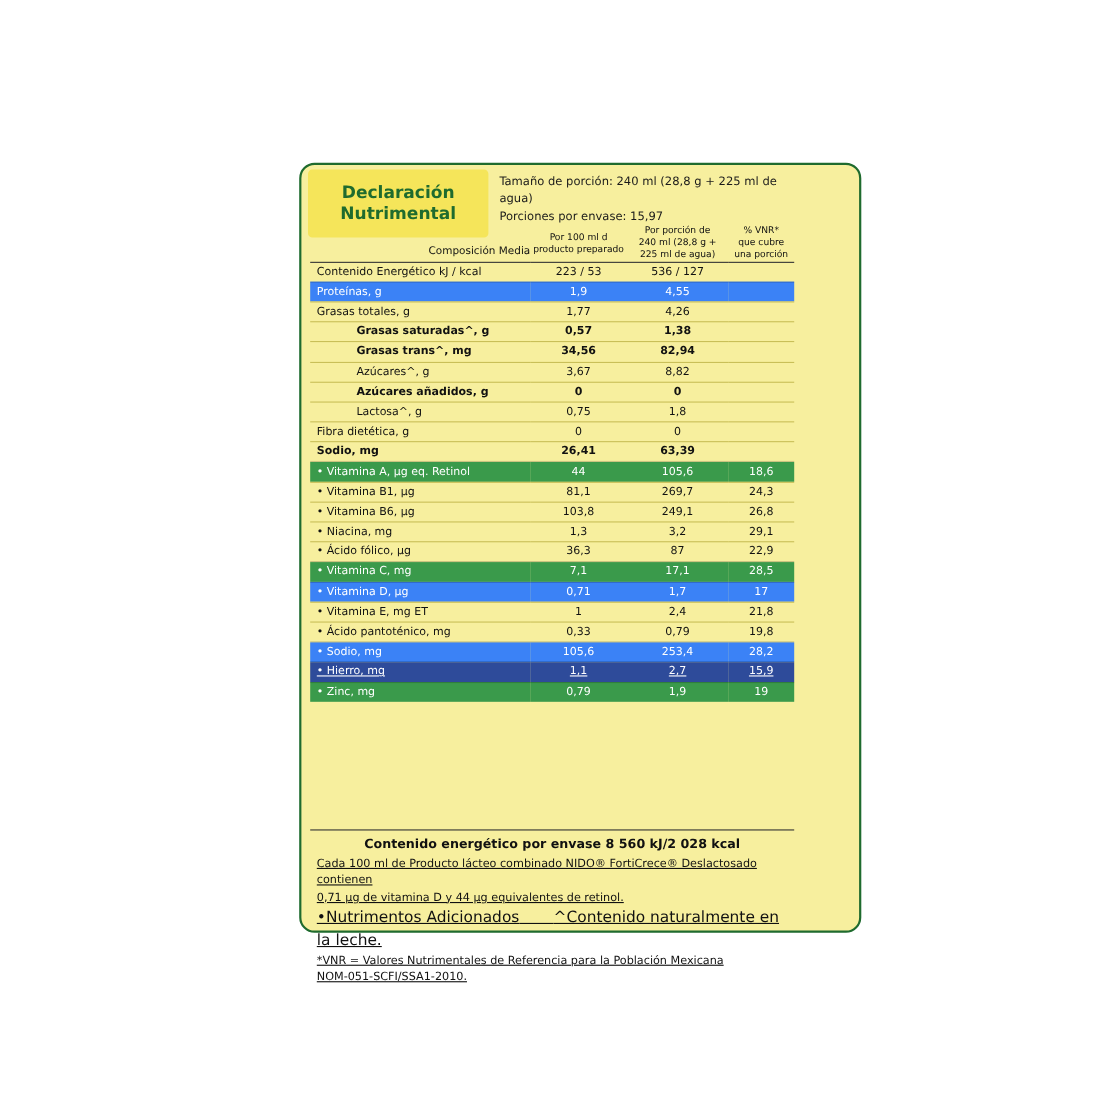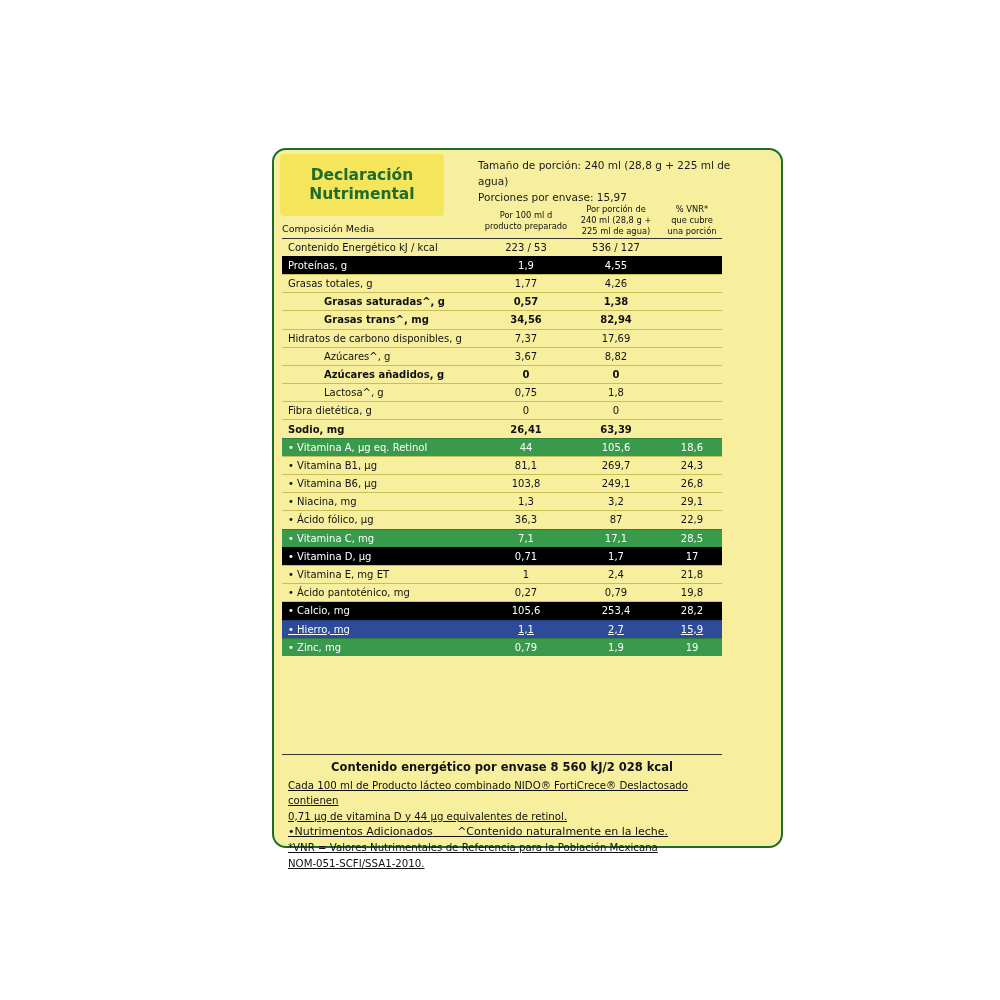--- a/index.html
+++ b/index.html
@@ -46,21 +46,20 @@
     font-weight: 600;
   }
   .serving {
     position: absolute;
     left: 180px;
     top: 8px;
     width: 268px;
     color: #1a1a1a;
     font-size: 10.5px;
     line-height: 1.5;
-    margin-left: 24px;
   }
   .tablewrap {
     position: absolute;
     left: 8px;
     top: 54px;
     width: 440px;
   }
   table.nut {
     width: 100%;
     border-collapse: collapse;
@@ -73,21 +72,21 @@
   }
   .hdrrow td {
     font-size: 8.3px;
     text-align: center;
     line-height: 1.35;
     padding-bottom: 3px;
     vertical-align: bottom;
     color: #111;
   }
   .hdrrow td.lbl {
-    text-align: left;
+    text-align: right;
     font-size: 9.5px;
     vertical-align: bottom;
     padding-bottom: 2px;
   }
   .col-name { width: 200px; }
   .col-a { width: 88px; }
   .col-b { width: 92px; }
   .col-c { width: 60px; }
 
   .body-row td {
@@ -100,21 +99,21 @@
     text-align: left;
     padding-left: 6px;
     margin-left: 20px;
   }
   .topline td { border-top: 1.6px solid #333; }
   .ind2 { padding-left: 42px !important; }
   .bold { font-weight: bold; }
 
   
   .hl td { color: #ffffff; border-top: 1px solid rgba(0,0,0,0.18); }
-  .hl-orange td { background: #000000; }
+  .hl-orange td { background: #3b82f6; }
   .hl-green td  { background: #3a9a4b; text-align: center; }
   .hl-blue td   { background: #2e4b9a; text-decoration: underline; }
 
   .energy {
     position: absolute;
     left: 8px;
     top: 604px;
     width: 440px;
     text-align: center;
     font-size: 11.5px;
@@ -126,21 +125,21 @@
   .footnotes {
     position: absolute;
     left: 14px;
     top: 628px;
     width: 428px;
     font-size: 10.2px;
     line-height: 1.5;
     color: #111;
     text-decoration: underline;
   }
-  .footnotes .sm { font-size: 11px; }
+  .footnotes .sm { font-size: 14px; }
 </style>
 </head>
 <body>
 
 <div id="root">
   <div class="panel">
 
     <div class="badge">
       <span>Declaración</span>
       <span>Nutrimental</span>
@@ -201,26 +200,20 @@
               <td class="bold">1,38</td>
               <td class="bold"></td>
             </tr>
             <tr class="body-row">
               <td class="name ind2 bold">Grasas trans^, mg</td>
               <td class="bold">34,56</td>
               <td class="bold">82,94</td>
               <td class="bold"></td>
             </tr>
             <tr class="body-row">
-              <td class="name">Hidratos de carbono disponibles, g</td>
-              <td>7,37</td>
-              <td>17,69</td>
-              <td></td>
-            </tr>
-            <tr class="body-row">
               <td class="name ind2">Azúcares^, g</td>
               <td>3,67</td>
               <td>8,82</td>
               <td></td>
             </tr>
             <tr class="body-row">
               <td class="name ind2 bold">Azúcares añadidos, g</td>
               <td class="bold">0</td>
               <td class="bold">0</td>
               <td class="bold"></td>
@@ -286,26 +279,26 @@
               <td>17</td>
             </tr>
             <tr class="body-row">
               <td class="name">• Vitamina E, mg ET</td>
               <td>1</td>
               <td>2,4</td>
               <td>21,8</td>
             </tr>
             <tr class="body-row">
               <td class="name">• Ácido pantoténico, mg</td>
-              <td>0,27</td>
+              <td>0,33</td>
               <td>0,79</td>
               <td>19,8</td>
             </tr>
             <tr class="body-row hl hl-orange">
-              <td class="name">• Calcio, mg</td>
+              <td class="name">• Sodio, mg</td>
               <td>105,6</td>
               <td>253,4</td>
               <td>28,2</td>
             </tr>
             <tr class="body-row hl hl-blue">
               <td class="name">• Hierro, mg</td>
               <td>1,1</td>
               <td>2,7</td>
               <td>15,9</td>
             </tr>

